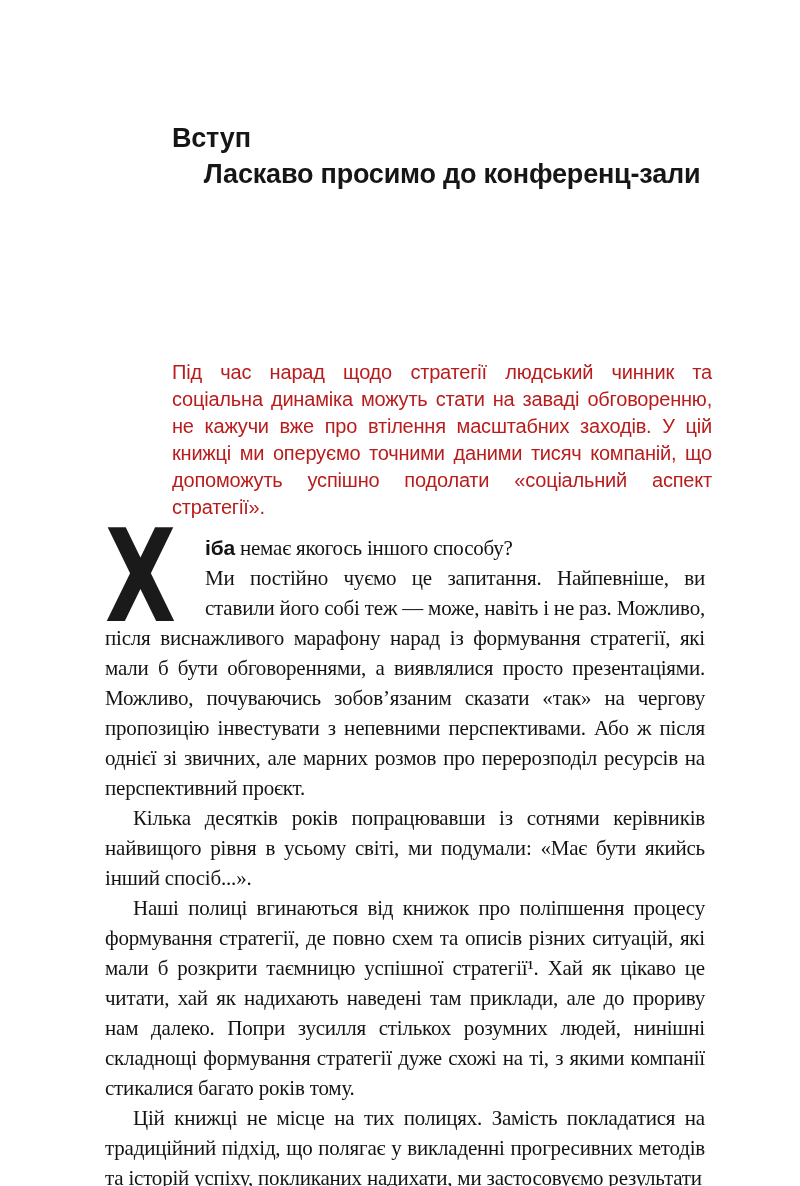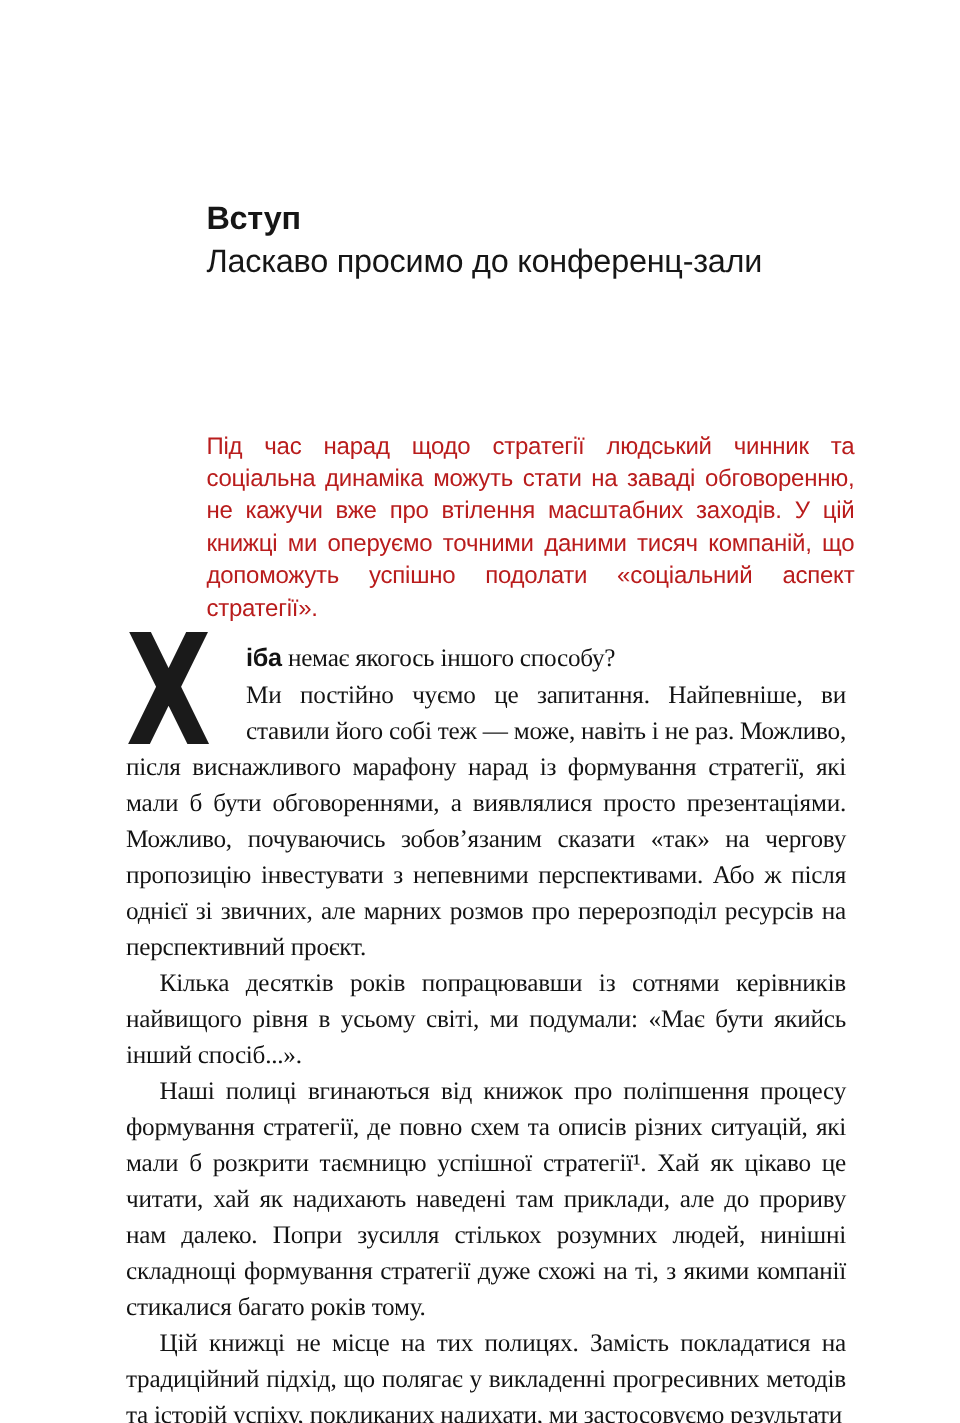--- a/index.html
+++ b/index.html
@@ -19,27 +19,27 @@
     top: 120px;
     width: 560px;
     font-family: "Liberation Sans", "DejaVu Sans", sans-serif;
     color: #161616;
   }
   .chapter-label {
     font-size: 27px;
     line-height: 36px;
     font-weight: bold;
     letter-spacing: -0.2px;
-    margin-top: 44px;
   }
   .chapter-title {
     font-size: 27px;
     line-height: 36px;
-    font-weight: normal;
+    font-weight: bold;
     letter-spacing: -0.2px;
+    text-align: center;
   }
 
   
   .epigraph {
     position: absolute;
     left: 172px;
     top: 359px;
     width: 540px;
     font-family: "Liberation Sans", "DejaVu Sans", sans-serif;
     font-size: 20px;

